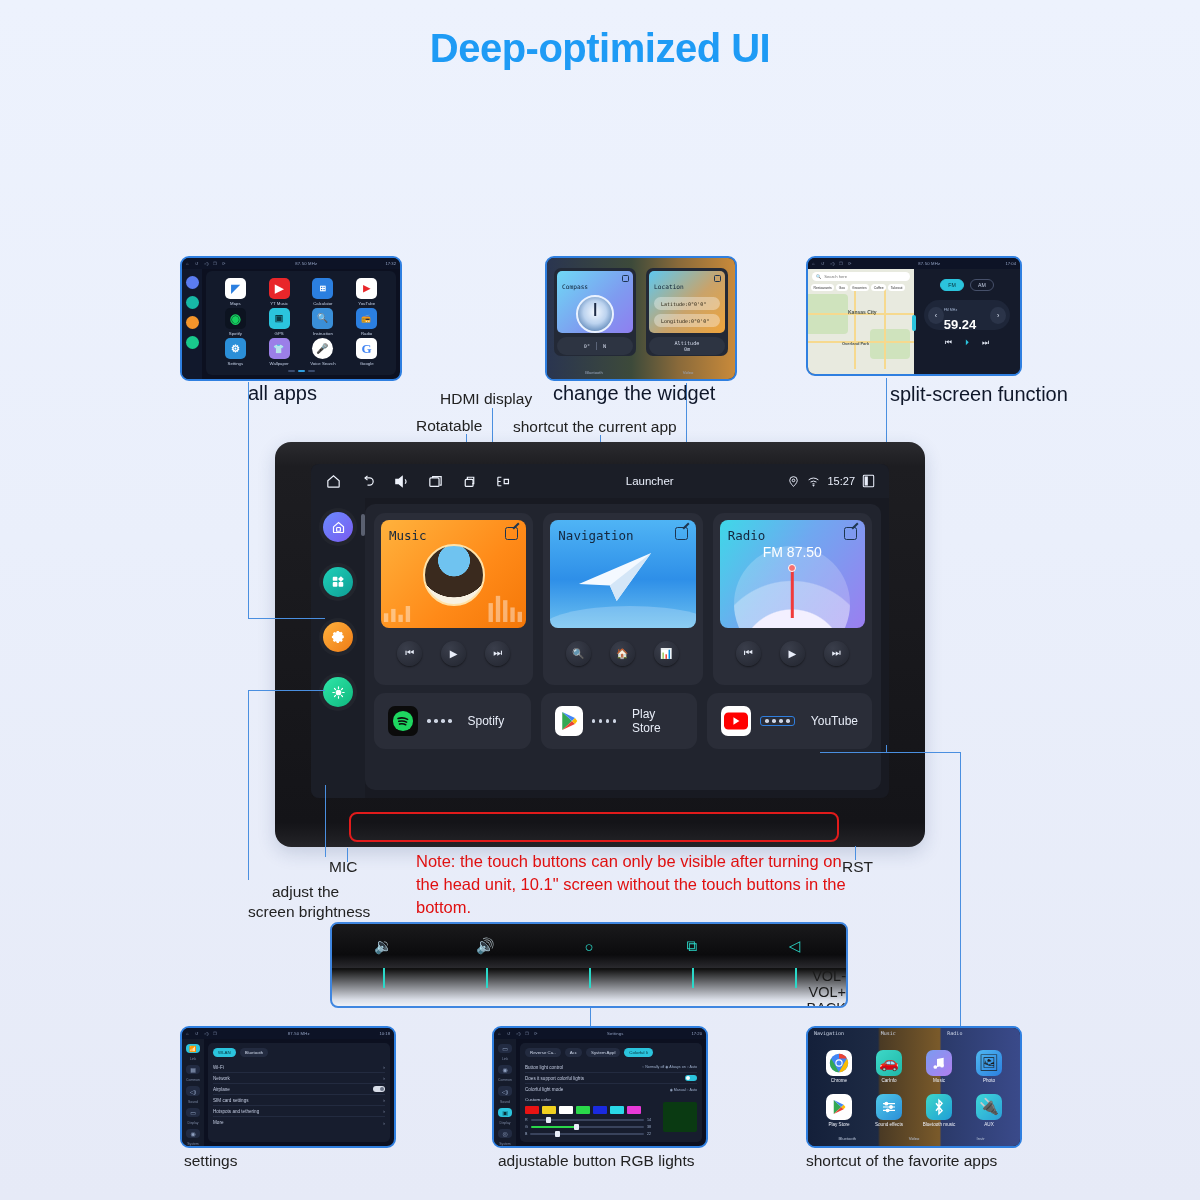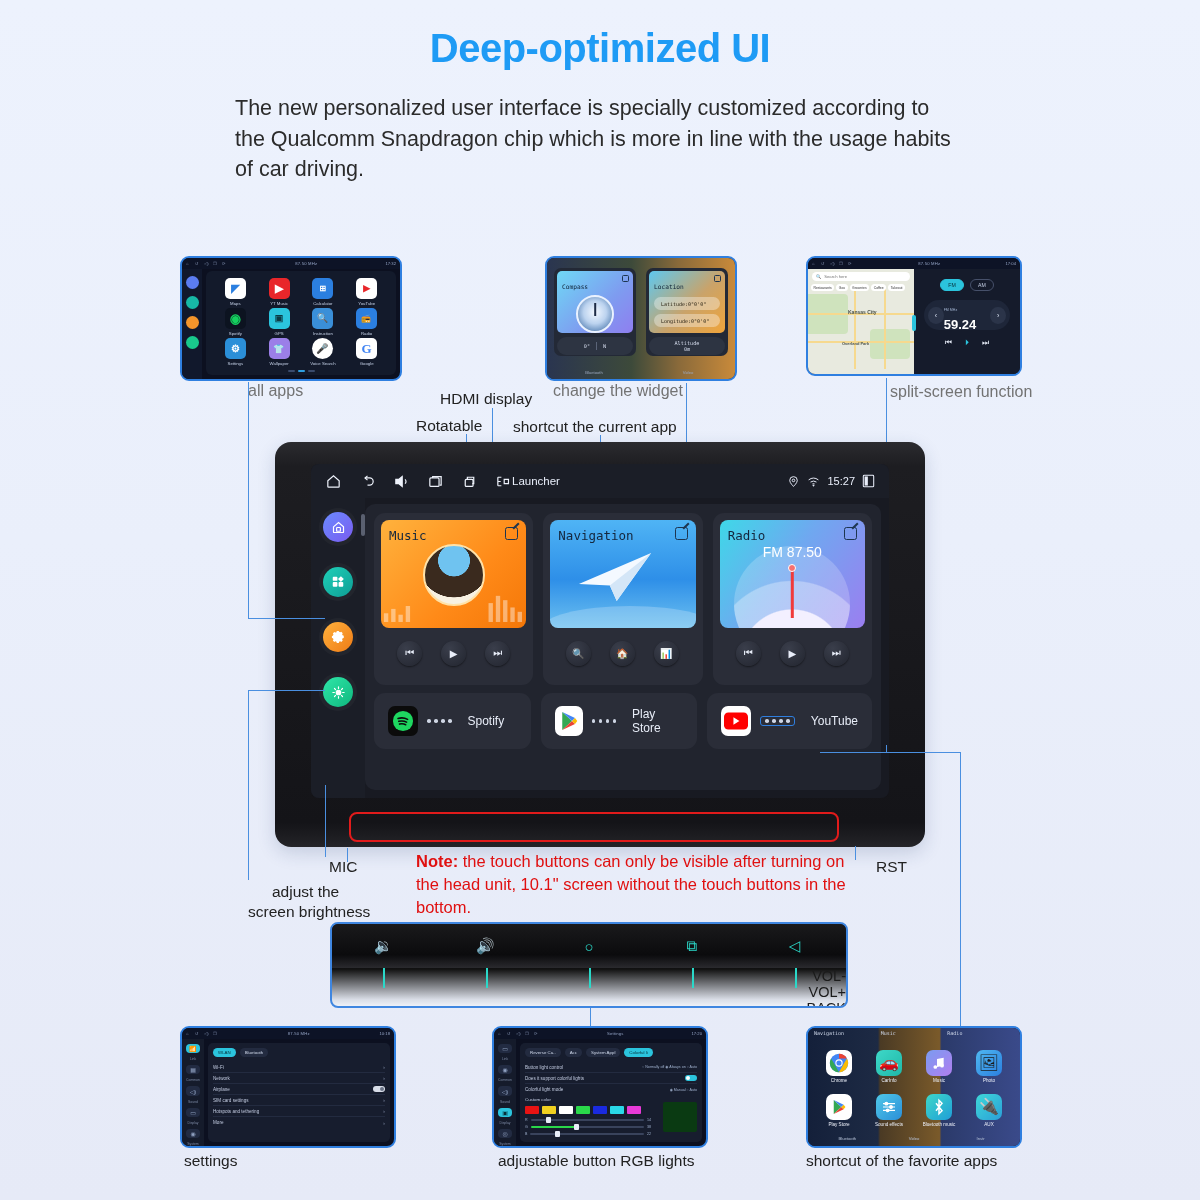--- a/index.html
+++ b/index.html
@@ -26,21 +26,21 @@
 
   
   .thumb {
     position: absolute;
     border: 2.5px solid #2f7fe0;
     border-radius: 9px;
     background: #0c1020;
     overflow: hidden;
   }
   .thumb-caption {
-    position: absolute; font-size: 16px; color: #737373; white-space: nowrap;
+    position: absolute; font-size: 20px; color: #0f172a; white-space: nowrap;
   }
   .leader { position: absolute; background: #4a8fe0; }
   .leader-v { width: 1.4px; }
   .leader-h { height: 1.4px; }
 
   
   .mini-status {
     height: 11px; background: #0d1326; display: flex; align-items: center;
     padding: 0 4px; gap: 4px; font-size: 4.2px; color: #93a3c4;
   }
@@ -172,21 +172,21 @@
   #screen {
     position: absolute; left: 36px; top: 22px; width: 578px; height: 334px;
     background: #181a22; border-radius: 8px; overflow: hidden;
   }
   .hu-statusbar {
     height: 34px; display: flex; align-items: center; padding: 0 14px;
     color: #e8edf8; font-size: 11px; background: #1b1e27;
   }
   .nav-icons { display: flex; gap: 17px; align-items: center; }
   .nav-ic { width: 17px; height: 17px; color: #eef2fb; }
-  .hu-title { flex: 1; font-size: 11.5px; color: #e9eefa; }
+  .hu-title { flex: 1; text-align: center; font-size: 11.5px; color: #e9eefa; }
   .hu-right { display: flex; align-items: center; gap: 7px; font-size: 11px; color: #e9eefa; }
 
   .hu-main { position: absolute; left: 0; right: 0; top: 34px; bottom: 0; display: flex; }
   .hu-rail {
     width: 54px; display: flex; flex-direction: column; align-items: center;
     padding-top: 14px; gap: 25px; background: #1b1e27;
   }
   .rail-btn {
     width: 30px; height: 30px; border-radius: 50%; display: flex;
     align-items: center; justify-content: center; color: #fff; font-size: 14px;
@@ -246,21 +246,21 @@
   }
 
   
   .callout { position: absolute; font-size: 15.5px; color: #222; white-space: nowrap; }
 
   
   #note {
     position: absolute; left: 416px; top: 850px; width: 430px;
     color: #e01010; font-size: 16.5px; line-height: 1.38;
   }
-  #note b { font-weight: bold; }
+  #note b { font-weight: normal; }
 
   
   #btn-strip {
     position: absolute; left: 330px; top: 922px; width: 518px; height: 86px;
     border: 2px solid #3f86e0; border-radius: 8px; overflow: hidden;
     background: linear-gradient(180deg,#0b1d3d 0%,#0a1020 10%,#111 55%,#d9dde6 92%,#eef1f7 100%);
   }
   .strip-face {
     height: 44px; display: flex; align-items: center;
     background: linear-gradient(180deg,#1a1a1c 0%,#0b0b0d 70%,#2a2a2e 100%);
@@ -319,21 +319,20 @@
   .fav-bottom { grid-column: 1/5; display: flex; font-size: 4.2px; color: #b5c0d6; align-items: center; }
   .fav-bottom span { flex: 1; text-align: center; }
 
   .cap-bottom { position: absolute; font-size: 15.5px; color: #222; }
 </style>
 </head>
 <body>
 
 <div class="header">
   <div class="title">Deep-optimized UI</div>
-  <div class="subtitle">The new personalized user interface is specially customized according to the Qualcomm Snapdragon chip which is more in line with the usage habits of car driving.</div>
 </div>
 
 <div class="thumb" id="thumb-all-apps">
   <div class="mini-status">
     <span class="mini-ico">⌂</span>
     <span class="mini-ico">↺</span>
     <span class="mini-ico">◁)</span>
     <span class="mini-ico">❐</span>
     <span class="mini-ico">⟳</span>
     <span class="mid">87.50 MHz</span>
@@ -713,21 +712,21 @@
 <div class="leader leader-h" style="left:248px;top:690px;width:77px"></div>
 <div class="leader leader-v" style="left:248px;top:690px;height:190px"></div>
 <div class="leader leader-v" style="left:886px;top:745px;height:8px"></div>
 <div class="leader leader-h" style="left:820px;top:752px;width:140px"></div>
 <div class="leader leader-v" style="left:960px;top:752px;height:275px"></div>
 <div class="leader leader-v" style="left:325px;top:785px;height:72px"></div>
 <div class="leader leader-v" style="left:347px;top:848px;height:14px"></div>
 <div class="leader leader-v" style="left:855px;top:846px;height:14px"></div>
 
 <div class="callout" style="left:329px;top:858px">MIC</div>
-<div class="callout" style="left:876px;top:858px">RST</div>
+<div class="callout" style="left:842px;top:858px">RST</div>
 <div class="callout" style="left:272px;top:883px">adjust the</div>
 <div class="callout" style="left:248px;top:903px">screen brightness</div>
 
 <div id="note">
   <b>Note:</b><span> the touch buttons can only be visible after turning on the head unit, 10.1" screen without the touch buttons in the bottom.</span>
 </div>
 
 <div id="btn-strip">
   <div class="strip-face">
     <span class="strip-btn">🔉</span>

